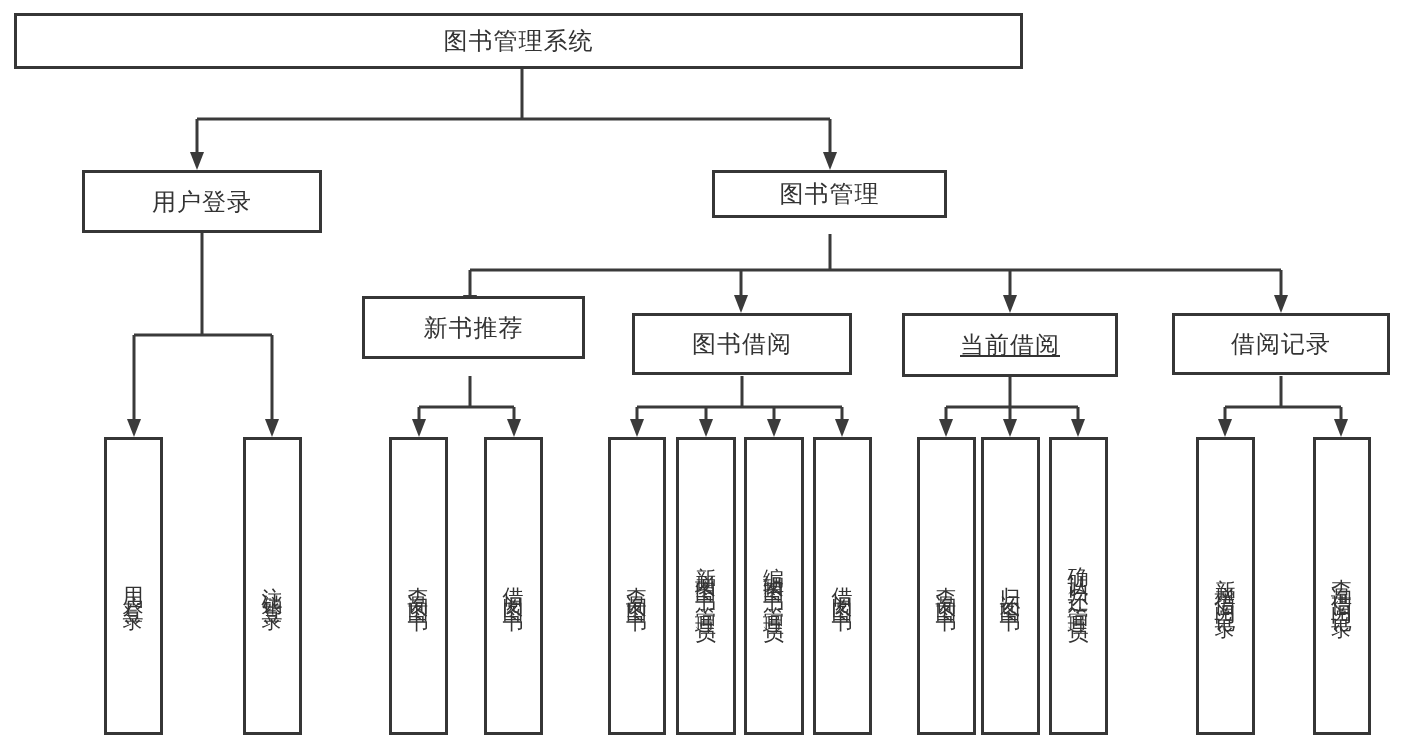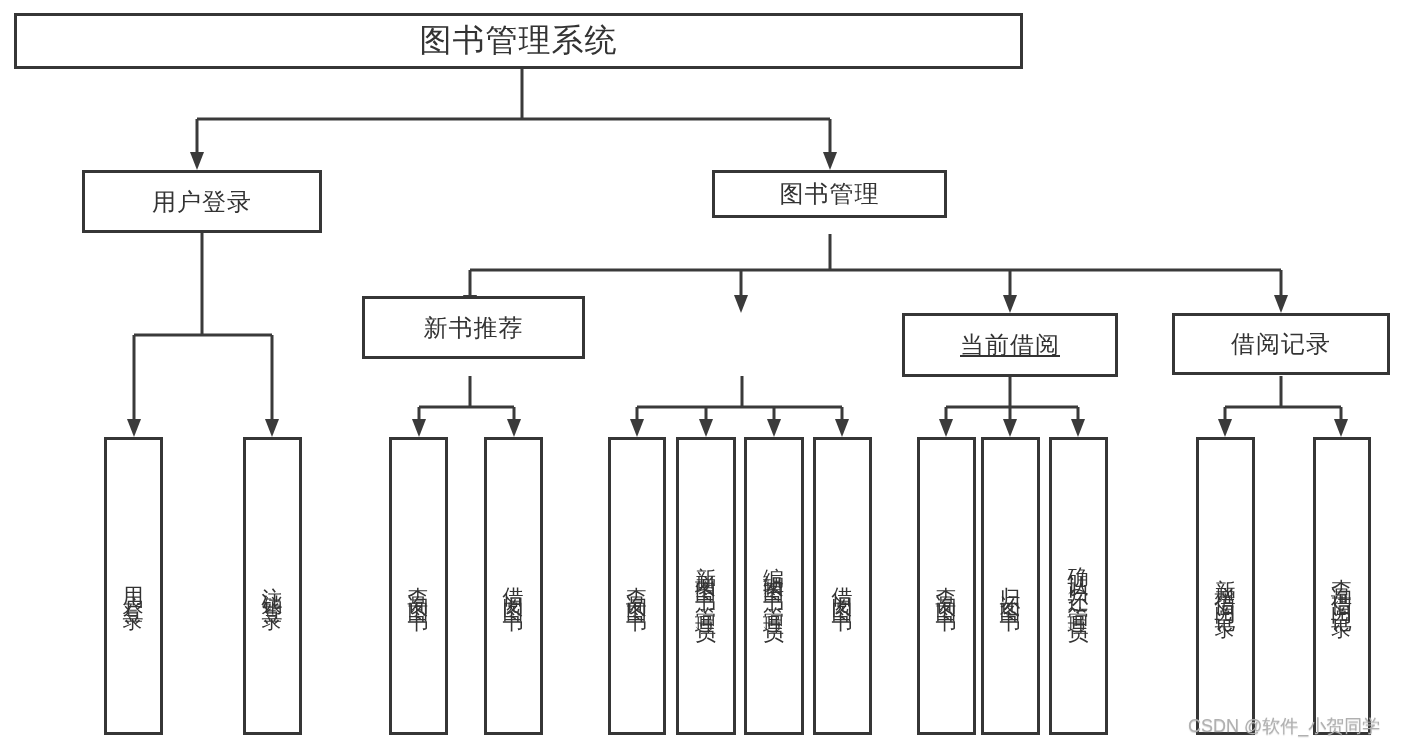--- a/index.html
+++ b/index.html
@@ -26,21 +26,21 @@
     position: absolute;
     box-sizing: border-box;
     background: #ffffff;
     border: 3px solid #363636;
     display: flex;
     align-items: center;
     justify-content: center;
     color: #333333;
   }
   .h-node { font-size: 24px; letter-spacing: 1px; }
-  .root-node { font-size: 32px; letter-spacing: 1px; }
+  .root-node { font-size: 24px; letter-spacing: 1px; }
   .leaf {
     width: 59px;
     top: 437px;
     height: 298px;
   }
   .leaf span {
     writing-mode: vertical-rl;
     text-orientation: mixed;
     font-size: 21px;
     letter-spacing: 8px;
@@ -105,20 +105,23 @@
   <div class="node h-node" style="left:82px; top:170px; width:240px; height:63px;">
     <span>用户登录</span>
   </div>
   <div class="node h-node" style="left:712px; top:170px; width:235px; height:48px;">
     <span>图书管理</span>
   </div>
 
   <div class="node h-node" style="left:362px; top:296px; width:223px; height:63px;">
     <span>新书推荐</span>
   </div>
+  <div class="node h-node" style="left:632px; top:313px; width:220px; height:62px;">
+    <span>图书借阅</span>
+  </div>
   <div class="node h-node" style="left:902px; top:313px; width:216px; height:64px;text-decoration:underline;">
     <span>当前借阅</span>
   </div>
   <div class="node h-node" style="left:1172px; top:313px; width:218px; height:62px;">
     <span>借阅记录</span>
   </div>
 
   <div class="node leaf" style="left:104px;">
     <span>用户登录</span>
   </div>
@@ -156,15 +159,14 @@
     <span>确认归还（管理员）</span>
   </div>
 
   <div class="node leaf" style="left:1196px;">
     <span>新增借阅记录</span>
   </div>
   <div class="node leaf" style="left:1313px; width:58px;">
     <span>查询借阅记录</span>
   </div>
 
-  <div class="watermark">CSDN @软件_小贺同学</div>
 
 </div>
 
 </body></html>

